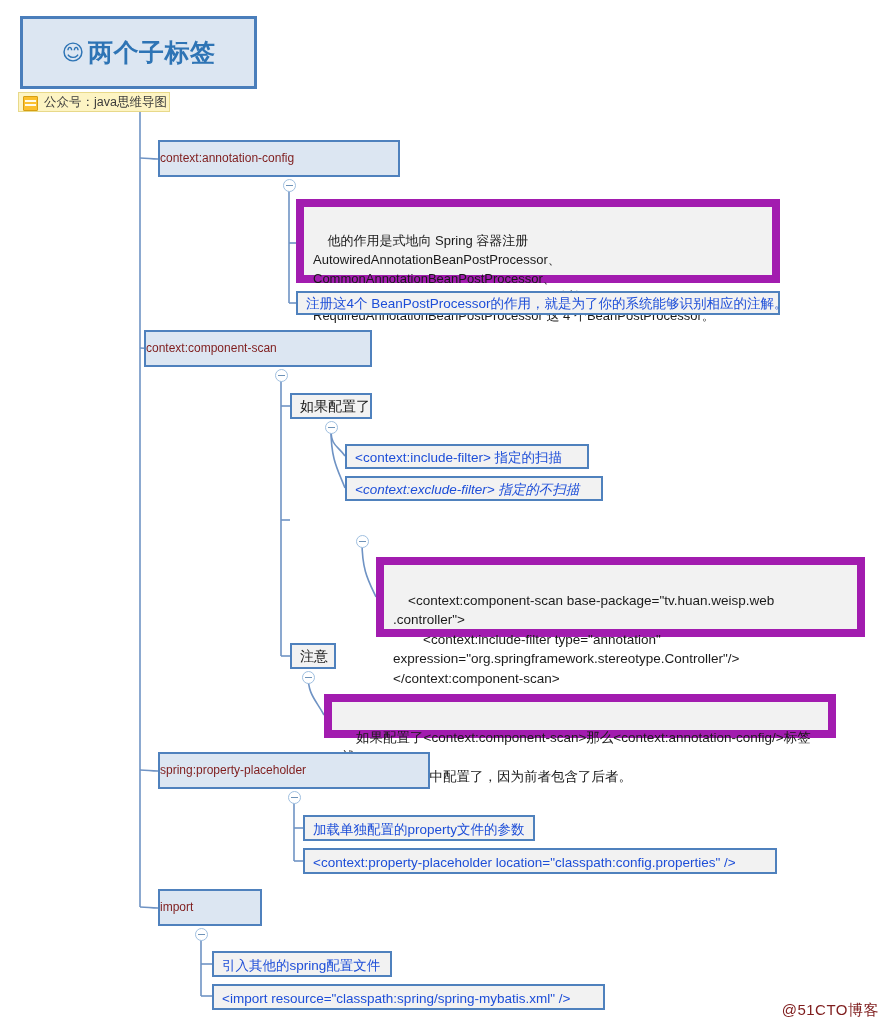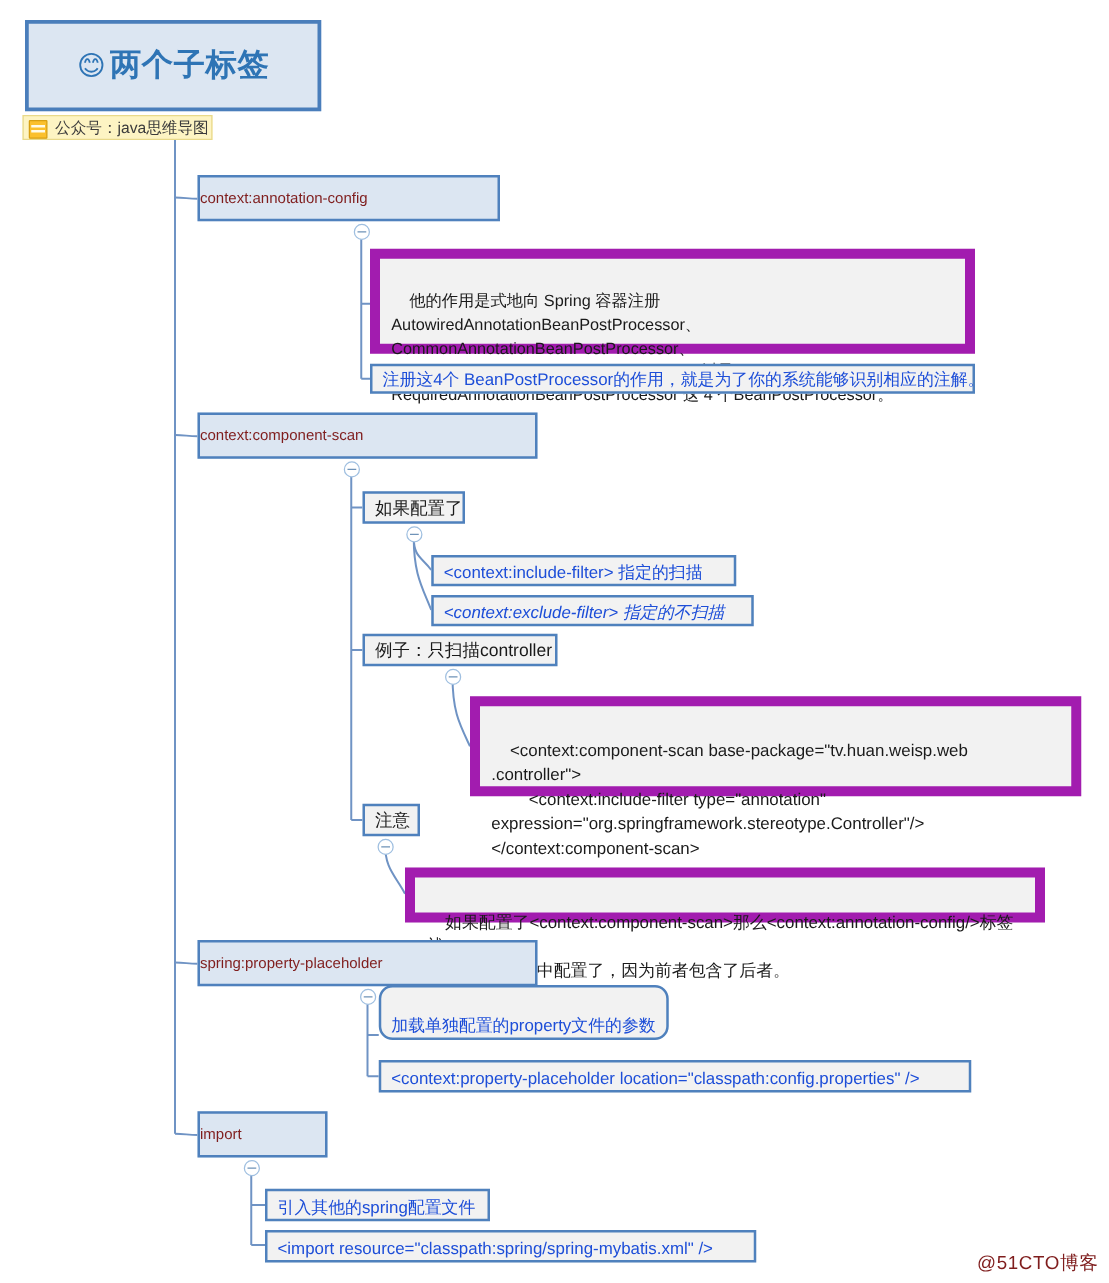--- a/index.html
+++ b/index.html
@@ -233,41 +233,38 @@
     <span>他的作用是式地向 Spring 容器注册AutowiredAnnotationBeanPostProcessor、
 CommonAnnotationBeanPostProcessor、
 PersistenceAnnotationBeanPostProcessor 以及
 RequiredAnnotationBeanPostProcessor 这 4 个BeanPostProcessor。</span>
   </div>
 
   <div class="node leaf" style="left:296px; top:291px; width:484px; height:24px;">
     <span>注册这4个 BeanPostProcessor的作用，就是为了你的系统能够识别相应的注解。</span>
   </div>
 
-  <div class="node l1" style="left:158px; top:330px; width:272px; height:37px;">
+  <div class="node l1" style="left:144px; top:330px; width:228px; height:37px;">
     <span>context:component-scan</span>
   </div>
   <div class="toggle" style="left:275px; top:369px;"></div>
 
   <div class="node l2" style="left:290px; top:393px; width:82px; height:26px;">
     <span>如果配置了</span>
   </div>
   <div class="toggle" style="left:325px; top:421px;"></div>
 
   <div class="node leaf" style="left:345px; top:444px; width:244px; height:25px;">
     <span>&lt;context:include-filter&gt;  指定的扫描</span>
   </div>
 
   <div class="node leaf" style="left:345px; top:476px; width:258px; height:25px;font-style:italic;">
     <span>&lt;context:exclude-filter&gt;  指定的不扫描</span>
   </div>
 
-  <div class="node l2" style="left:290px; top:507px; width:156px; height:26px;">
-    <span>例子：只扫描controller</span>
-  </div>
   <div class="toggle" style="left:356px; top:535px;"></div>
 
   <div class="node block" style="left:376px; top:557px; width:489px; height:80px;">
     <span>&lt;context:component-scan base-package="tv.huan.weisp.web .controller"&gt;
         &lt;context:include-filter type="annotation"
 expression="org.springframework.stereotype.Controller"/&gt;
 &lt;/context:component-scan&gt;</span>
   </div>
 
   <div class="node l2" style="left:290px; top:643px; width:46px; height:26px;">
@@ -278,21 +275,21 @@
   <div class="node block" style="left:324px; top:694px; width:512px; height:44px;">
     <span>如果配置了&lt;context:component-scan&gt;那么&lt;context:annotation-config/&gt;标签就
 可以不用再xml中配置了，因为前者包含了后者。</span>
   </div>
 
   <div class="node l1" style="left:158px; top:752px; width:272px; height:37px;">
     <span>spring:property-placeholder</span>
   </div>
   <div class="toggle" style="left:288px; top:791px;"></div>
 
-  <div class="node leaf" style="left:303px; top:788px; width:232px; height:44px;border-radius:11px;">
+  <div class="node leaf" style="left:303px; top:815px; width:232px; height:26px;">
     <span>加载单独配置的property文件的参数</span>
   </div>
 
   <div class="node leaf" style="left:303px; top:848px; width:474px; height:26px;">
     <span>&lt;context:property-placeholder location="classpath:config.properties" /&gt;</span>
   </div>
 
   <div class="node l1" style="left:158px; top:889px; width:104px; height:37px;">
     <span>import</span>
   </div>

